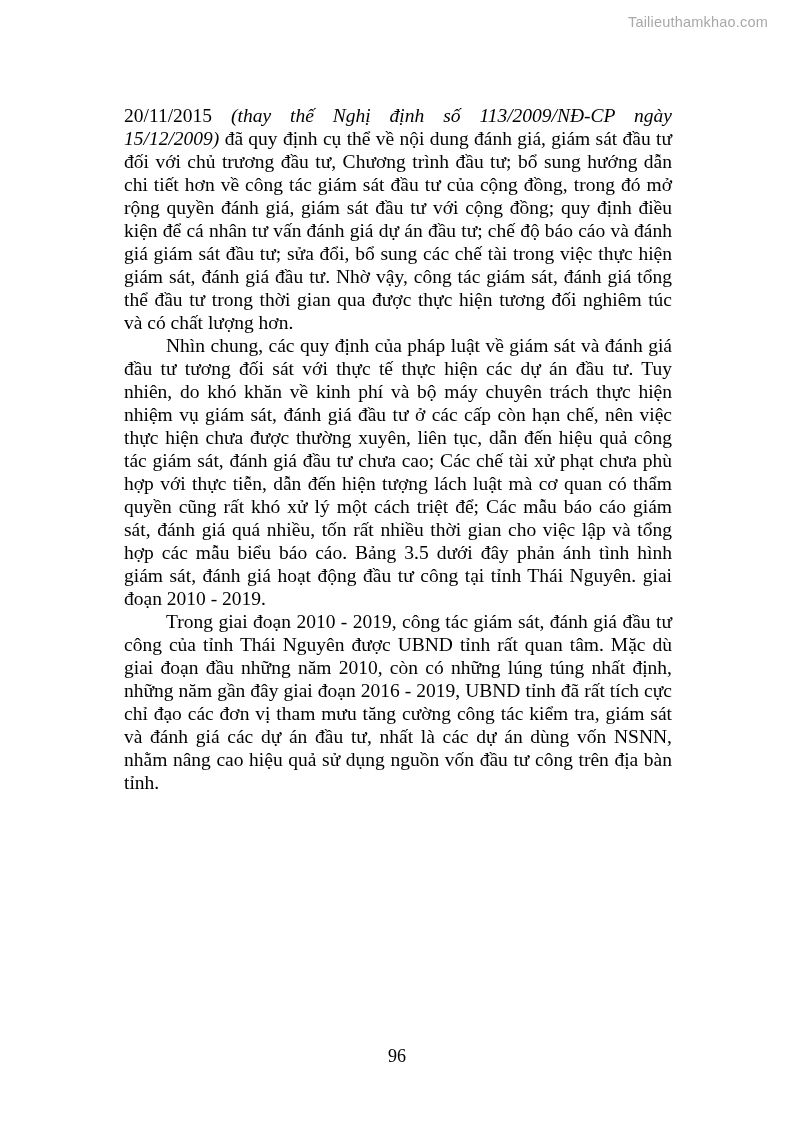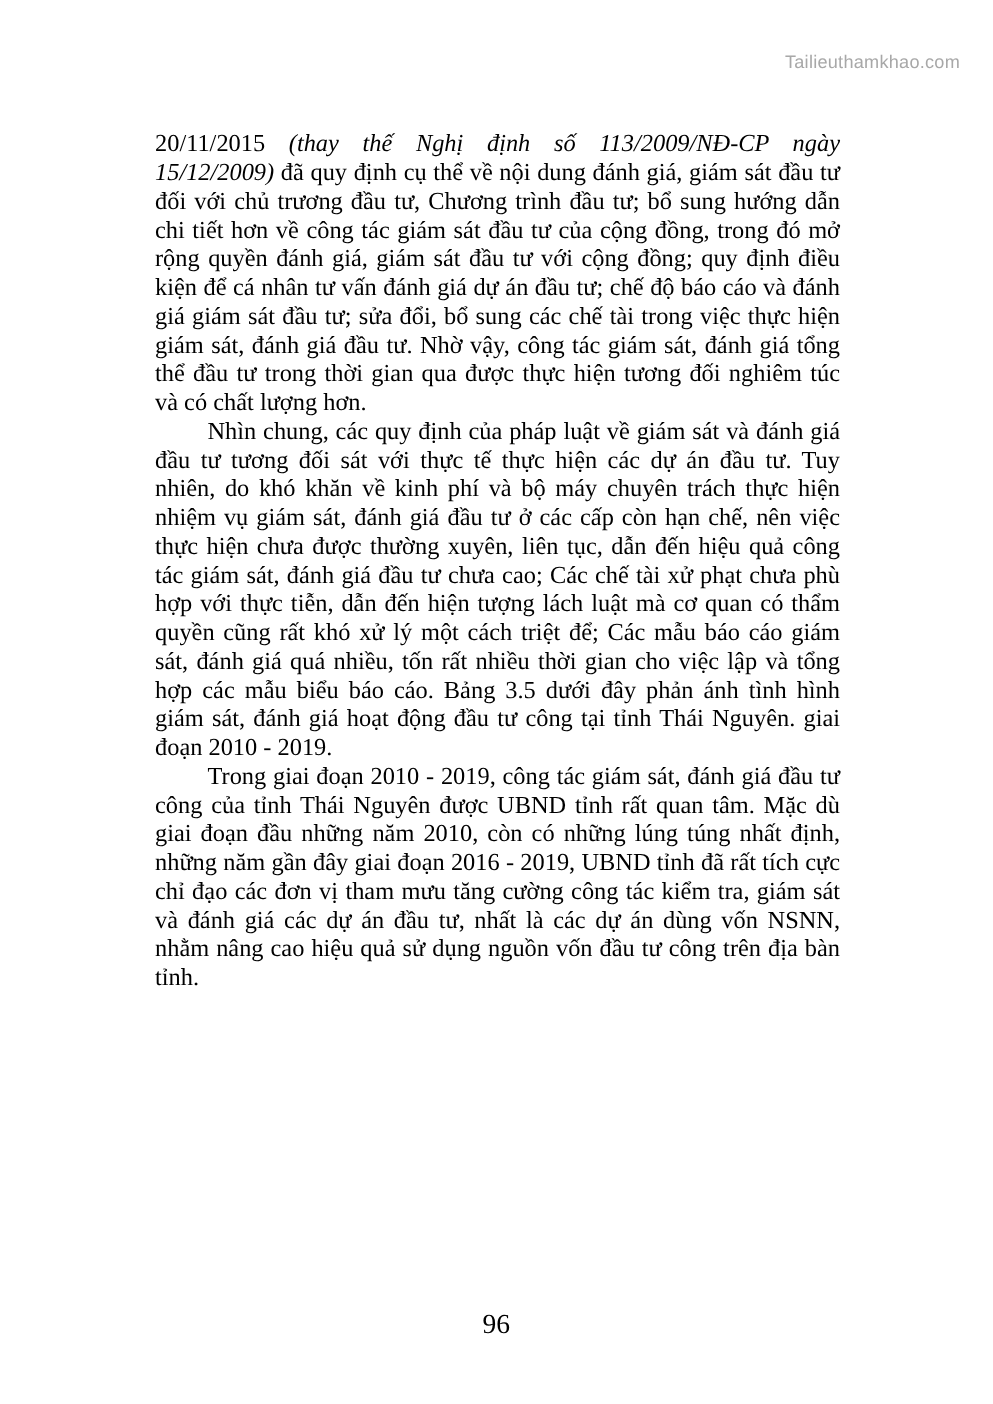--- a/index.html
+++ b/index.html
@@ -25,21 +25,20 @@
 
   .watermark {
     position: absolute;
     top: 14px;
     right: 26px;
     font-family: "Liberation Sans", "DejaVu Sans", sans-serif;
     font-size: 14.5px;
     color: #a8a8a8;
     letter-spacing: 0.2px;
     white-space: nowrap;
-    margin-top: 28px;
   }
 
   .content {
     position: absolute;
     left: 124px;
     top: 104px;
     width: 548px;
   }
 
   p.body-par {
@@ -59,21 +58,21 @@
   .ital {
     font-style: italic;
   }
 
   .page-number {
     position: absolute;
     left: 0;
     right: 0;
     top: 1046px;
     text-align: center;
-    font-size: 22px;
+    font-size: 18px;
   }
 </style>
 </head>
 <body>
 
 <div class="page">
 
   <div class="watermark">Tailieuthamkhao.com</div>
 
   <div class="content">

